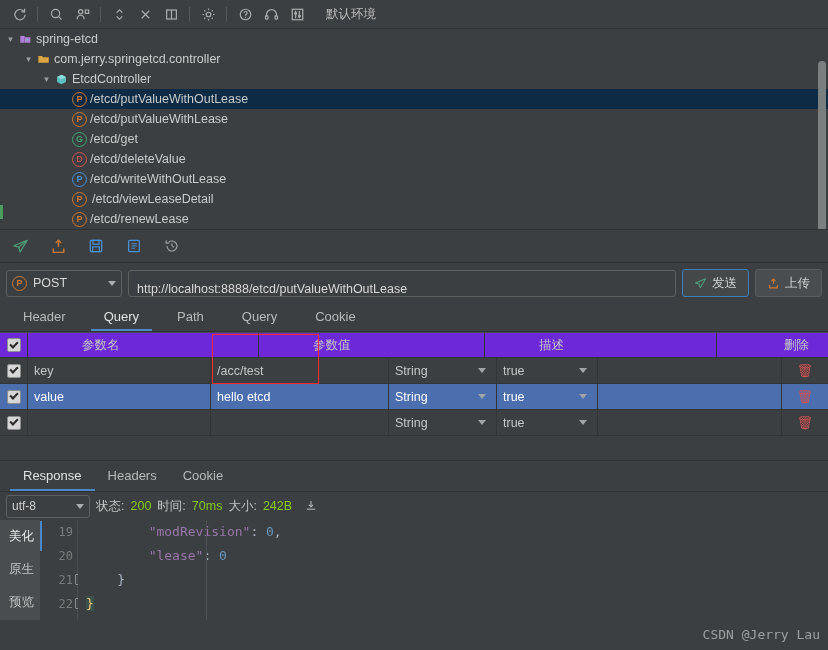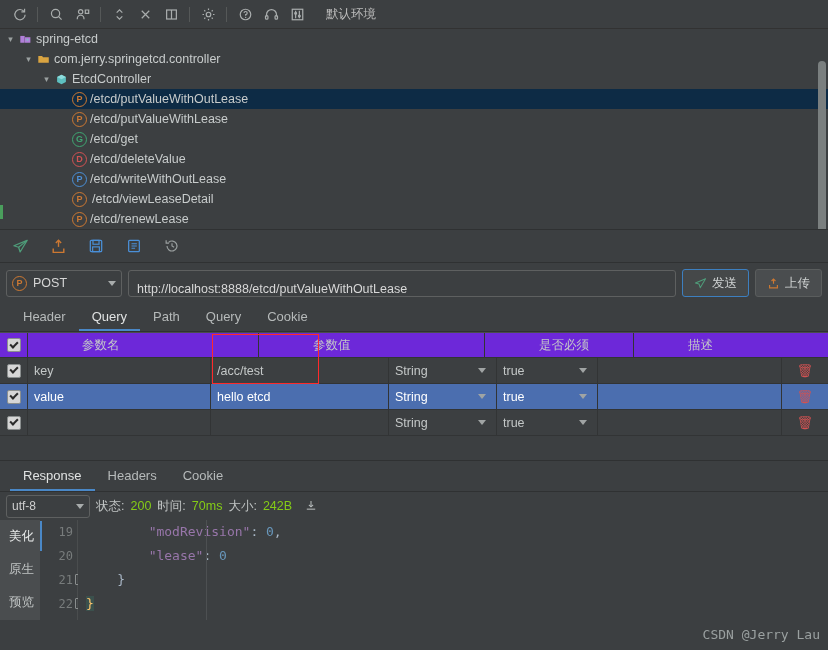--- a/index.html
+++ b/index.html
@@ -78,21 +78,21 @@
     display:flex;align-items:flex-end;padding:0 8px;color:#d8d8d8;font-size:12.5px;overflow:hidden;
   }
   .btn{
     height:26px;border-radius:3px;display:flex;align-items:center;gap:5px;
     padding:0 11px;font-size:12.5px;color:#cfd2d2;background:#4a4d4f;border:1px solid #5a5d5d;
   }
   .btn.primary{border:1.6px solid #3d7fbf;background:#454849;}
 
   
   .tabs{
-    height:28px;display:flex;align-items:flex-end;gap:0;padding-left:10px;
+    height:28px;display:flex;align-items:flex-end;gap:12px;padding-left:10px;
     background:#3c3f41;border-bottom:1px solid #2f3132;
   }
   .tab{
     padding:0 13px;height:26px;display:flex;align-items:center;color:#b6baba;font-size:13px;
     border-bottom:2px solid transparent;
   }
   .tab.active{color:#e0e2e2;border-bottom:2px solid #4a88c7;}
 
   
   .ptable{background:#3c3f41;border-top:1px solid #4a4d4e;}
@@ -409,21 +409,20 @@
     </div>
 
   <div style="position:relative;">
     <div class="ptable" id="params-table">
         <div class="prow head">
           <div class="cell c-chk">
             <span class="chk"></span>
           </div>
           <div class="cell c-name">参数名</div>
           <div class="cell c-val">参数值</div>
-          <div class="cell c-req">是否必须</div>
           <div class="cell c-desc">描述</div>
           <div class="cell c-del">删除</div>
         </div>
         <div class="prow">
           <div class="cell c-chk">
             <span class="chk"></span>
           </div>
           <div class="cell c-name">key</div>
           <div class="cell c-val">/acc/test</div>
           <div class="cell c-type">

